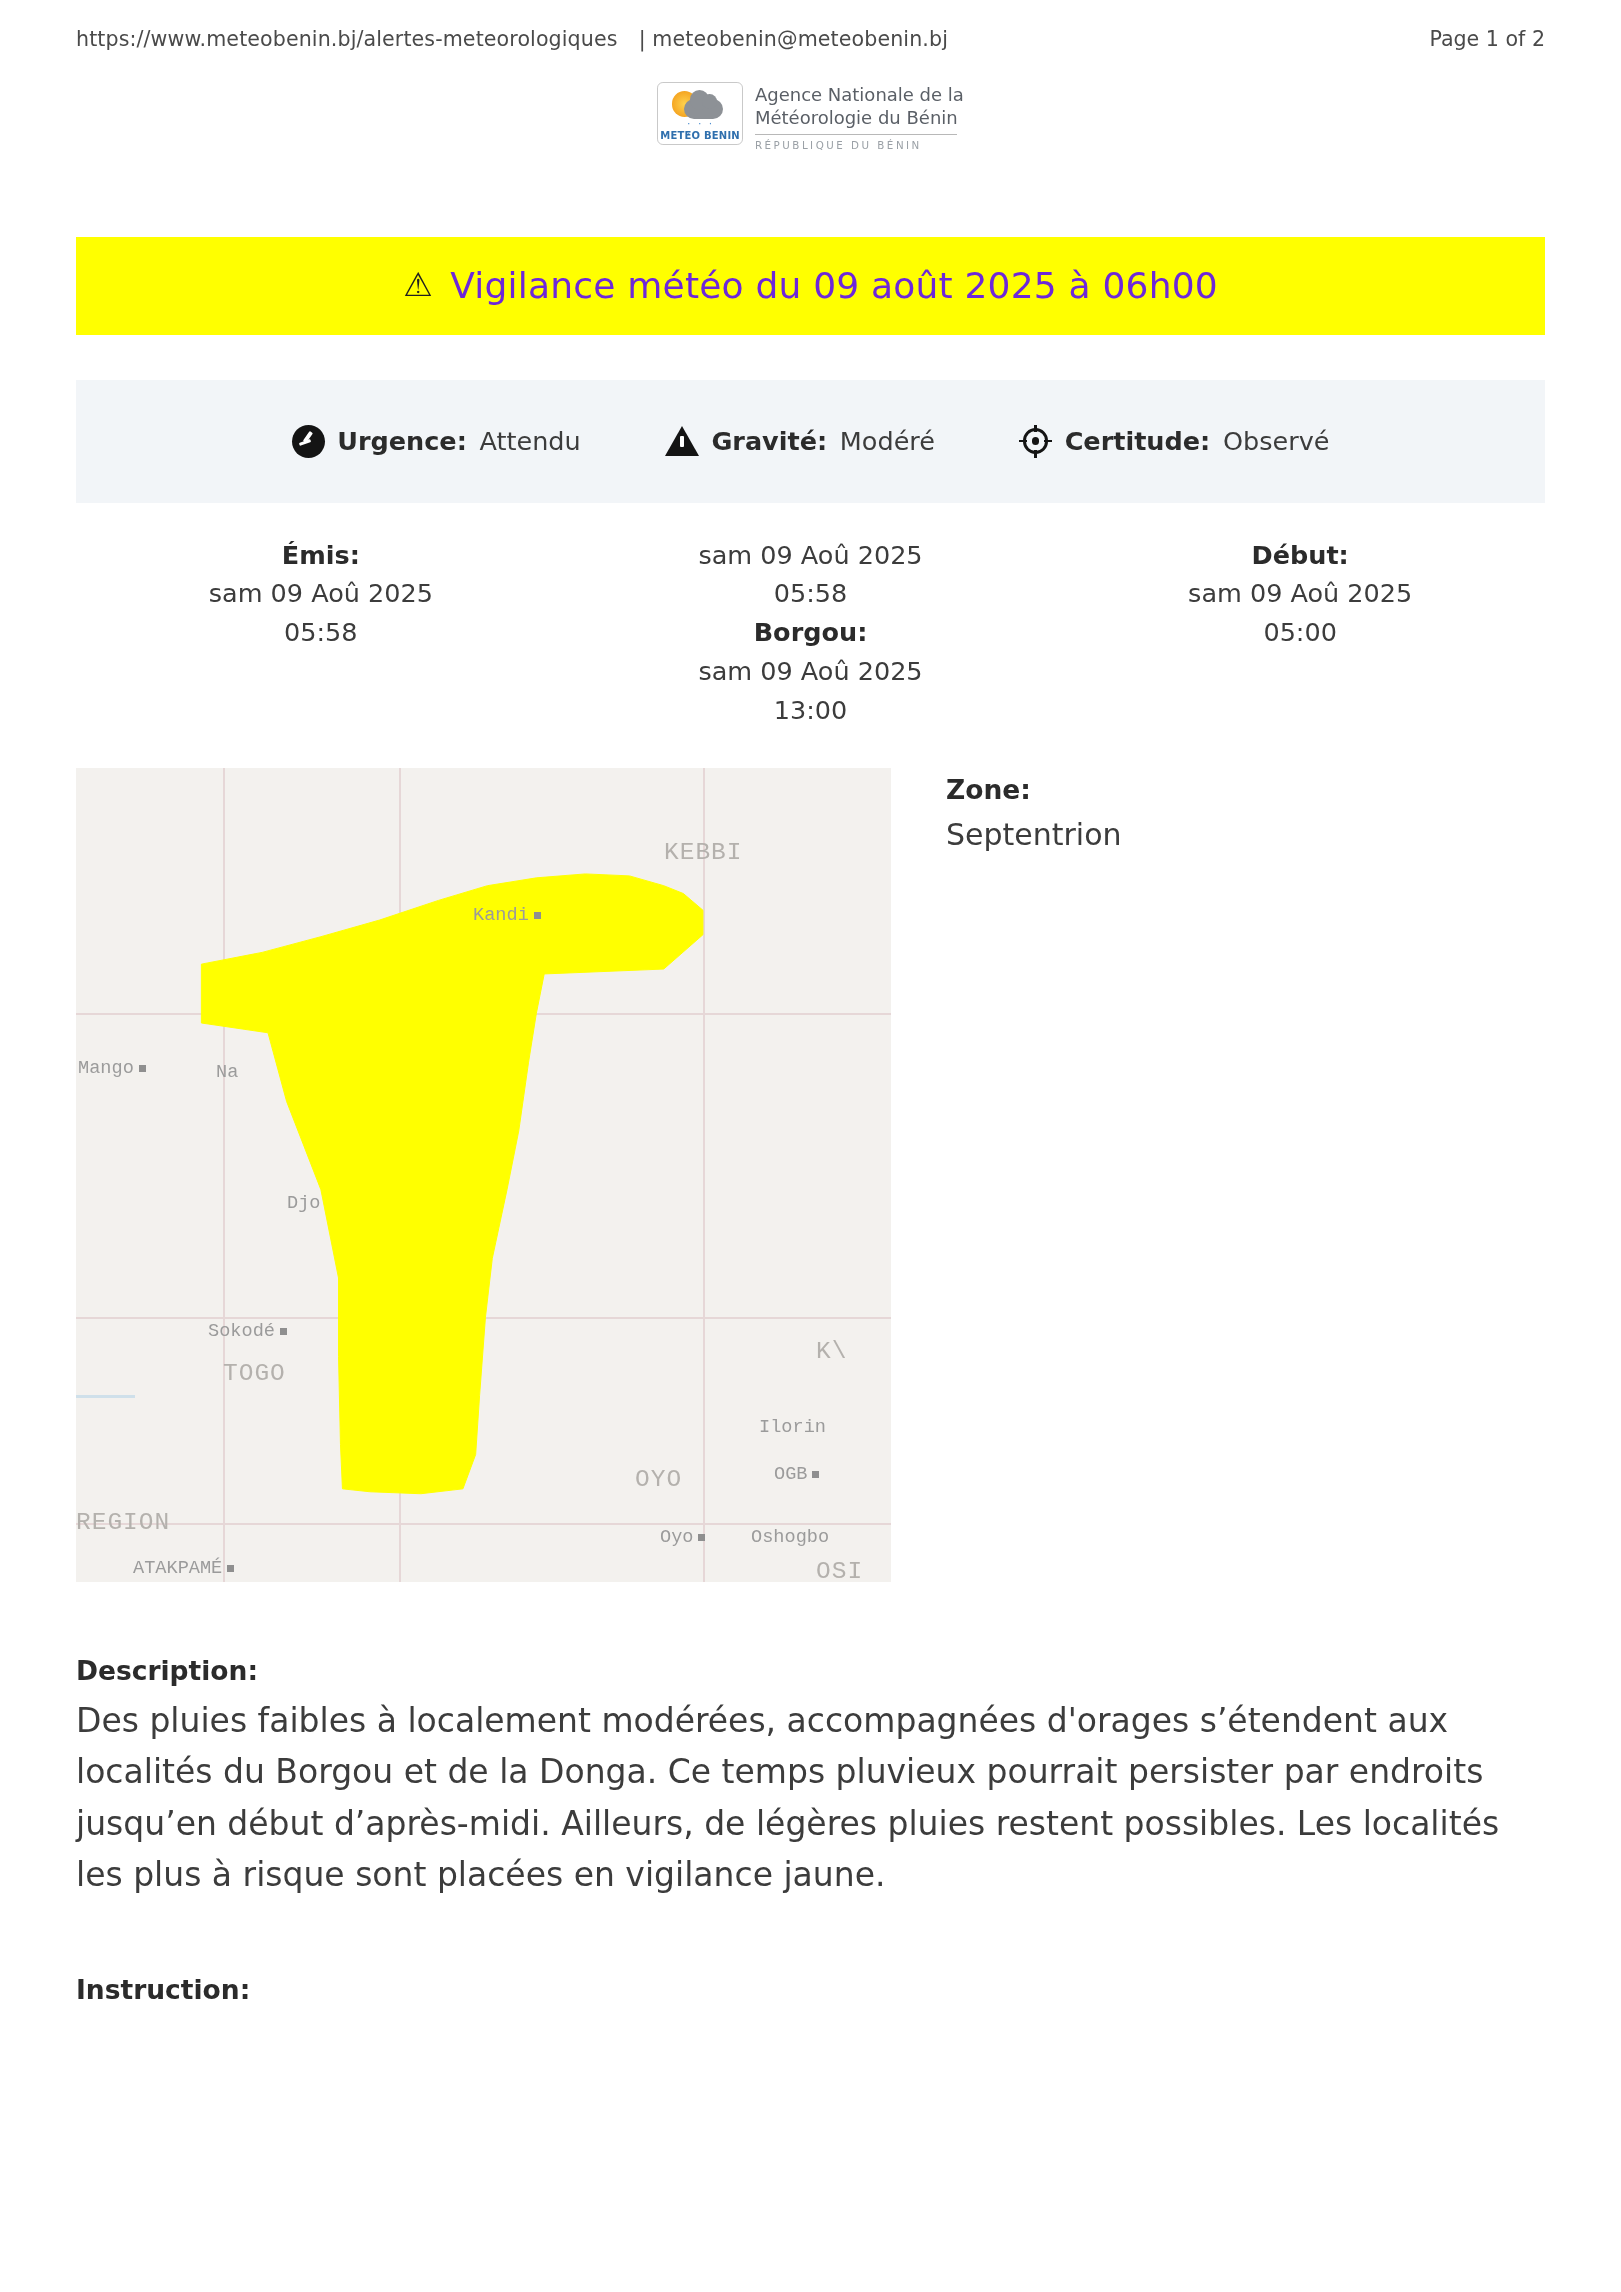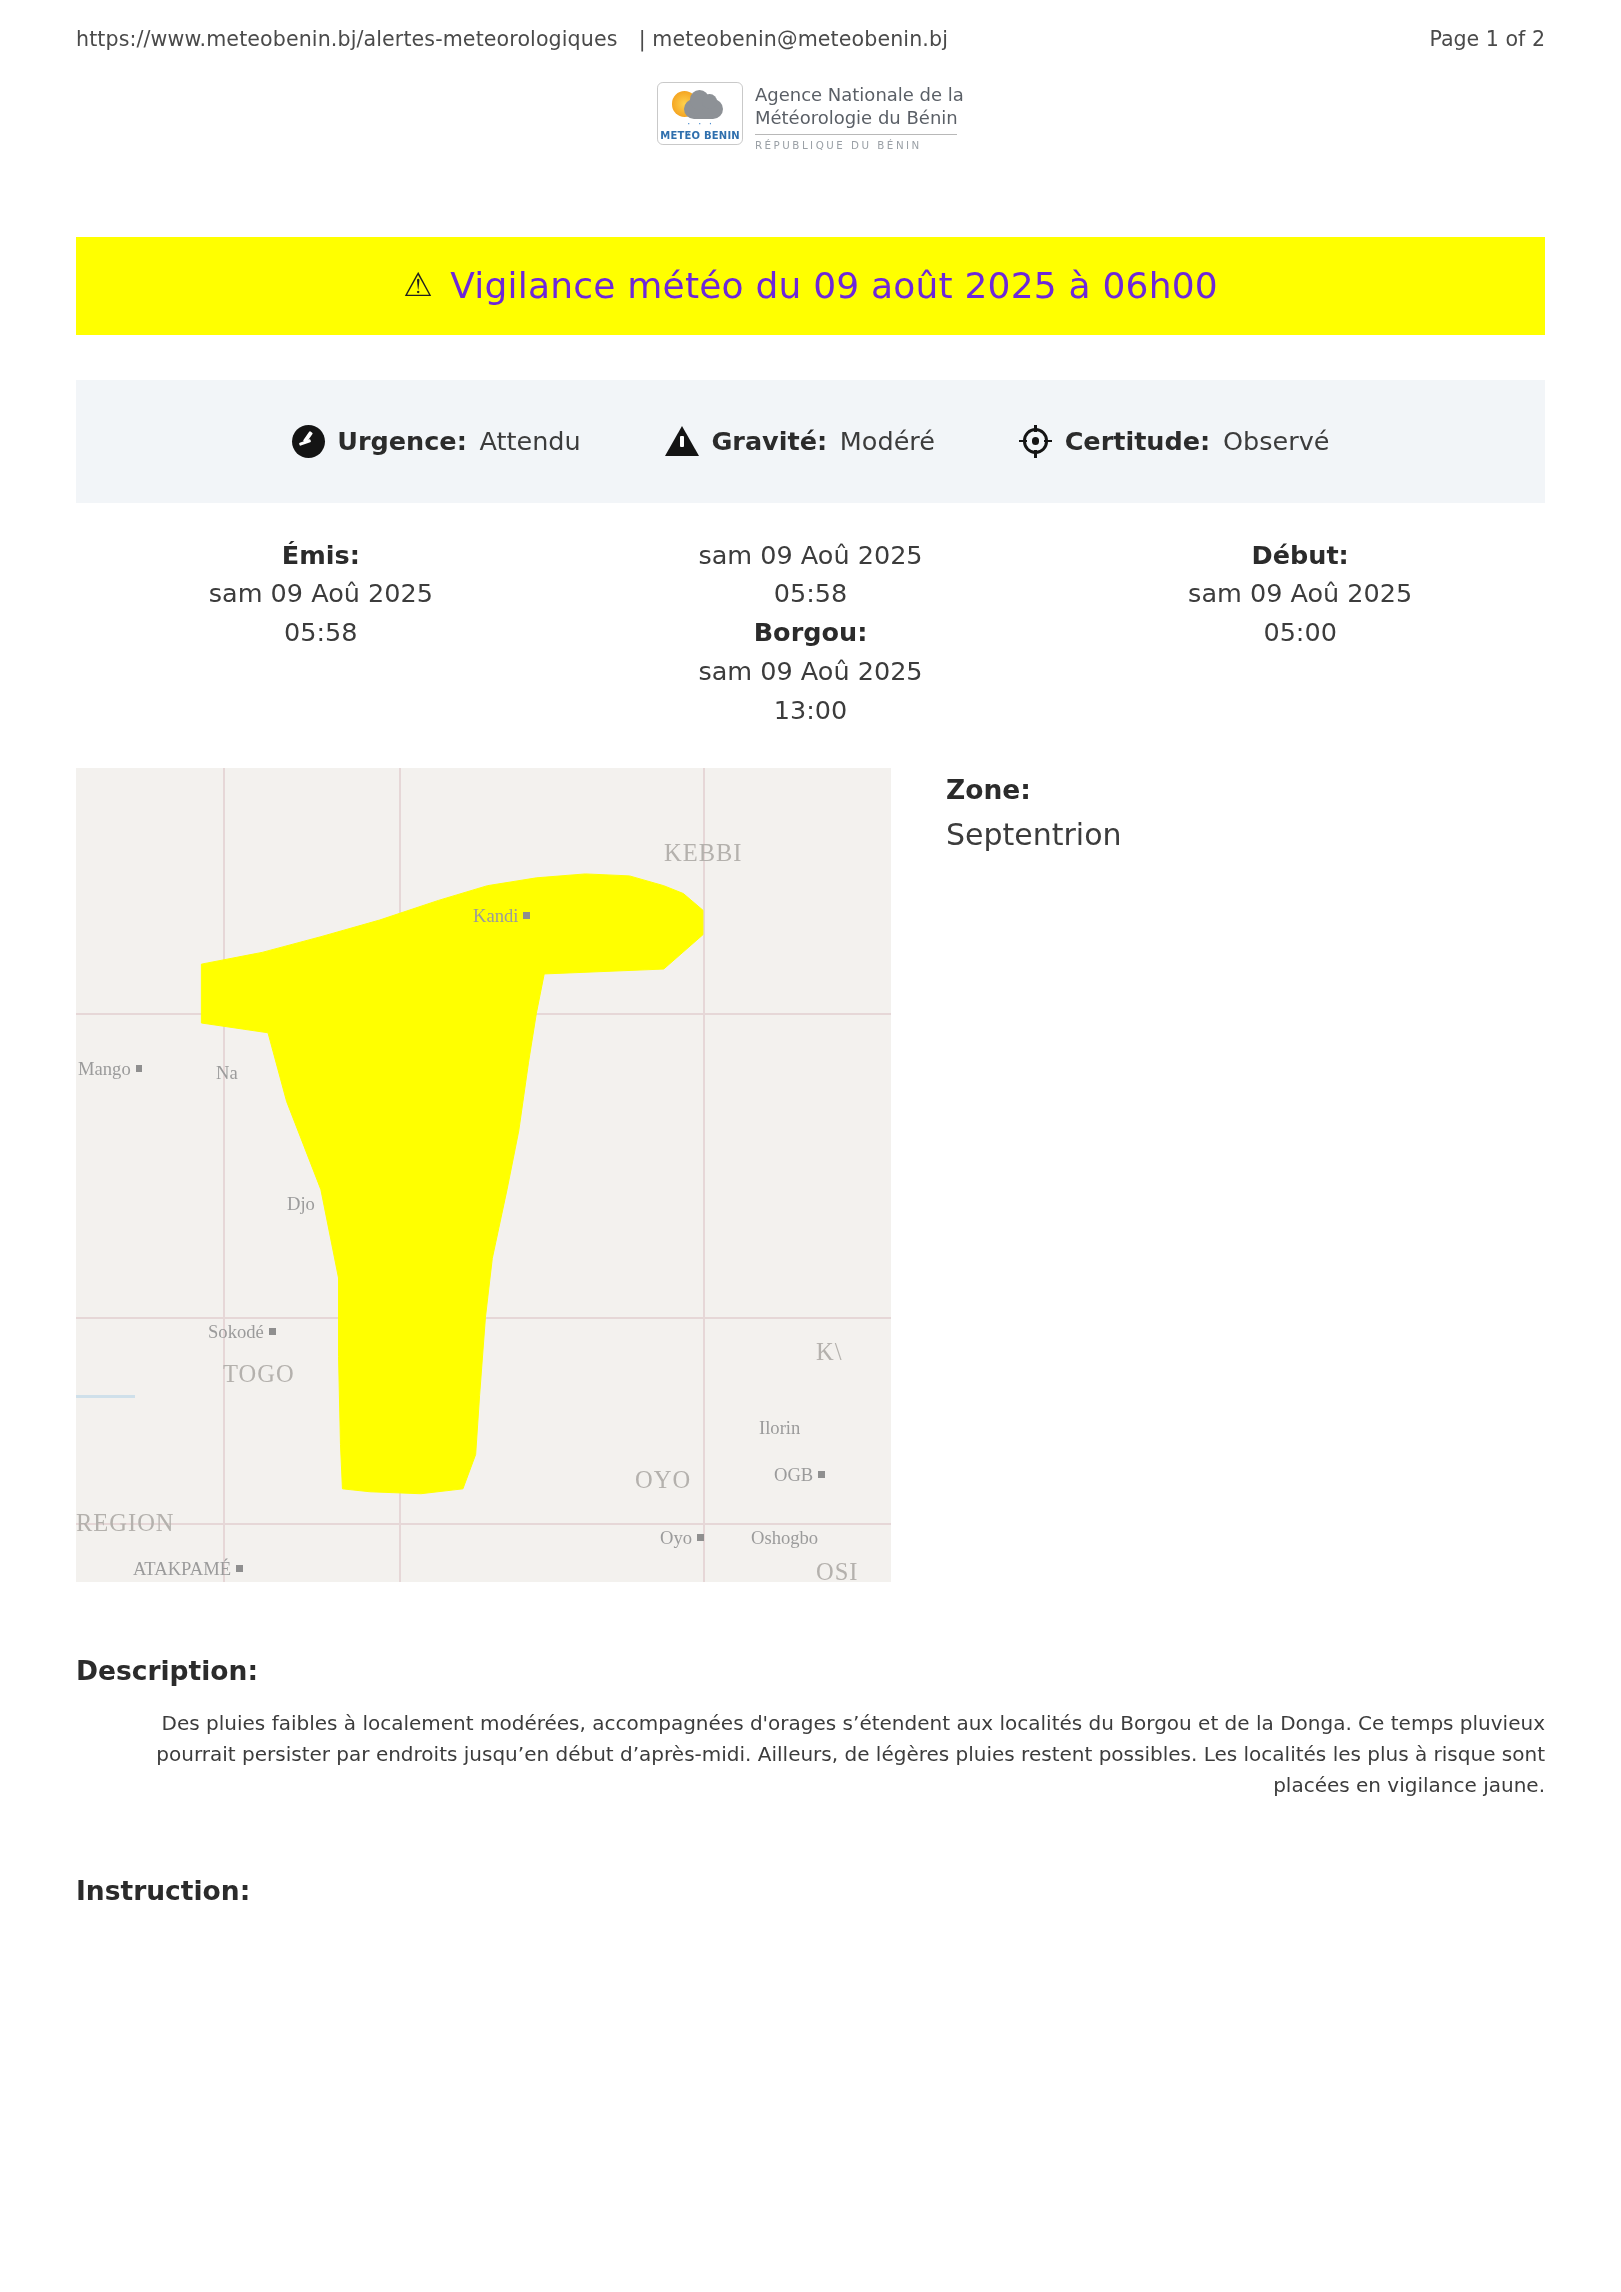--- a/index.html
+++ b/index.html
@@ -280,21 +280,21 @@
     height: 814px;
     position: relative;
     overflow: hidden;
     background: #f3f1ee;
     flex: none;
   }
   .mp-label {
     position: absolute;
     color: #9b9b9b;
     font-size: 18.6px;
-    font-family: Liberation Serif, serif;
+    font-family: Liberation Mono, monospace;
     white-space: nowrap;
   }
   .mp-label.big {
     font-size: 24.5px;
     color: #b4b1ad;
     letter-spacing: 1px;
   }
   .mp-dot:after {
     content: "";
     position: absolute;
@@ -335,26 +335,25 @@
   .section {
     margin: 0 76px;
   }
   .sec-title {
     font-size: 26.5px;
     font-weight: bold;
     color: #2b2b2b;
     margin-top: 73px;
   }
   .sec-body {
-    font-size: 20px;
+    font-size: 33px;
     color: #3c3c3c;
     line-height: 1.55;
-    margin-top: 22px;
+    margin-top: 9px;
     max-width: 1470px;
-    text-align: right;
   }
   .instr-title {
     font-size: 26.5px;
     font-weight: bold;
     color: #2b2b2b;
     margin-top: 74px;
   }
 </style>
 </head>
 <body>

